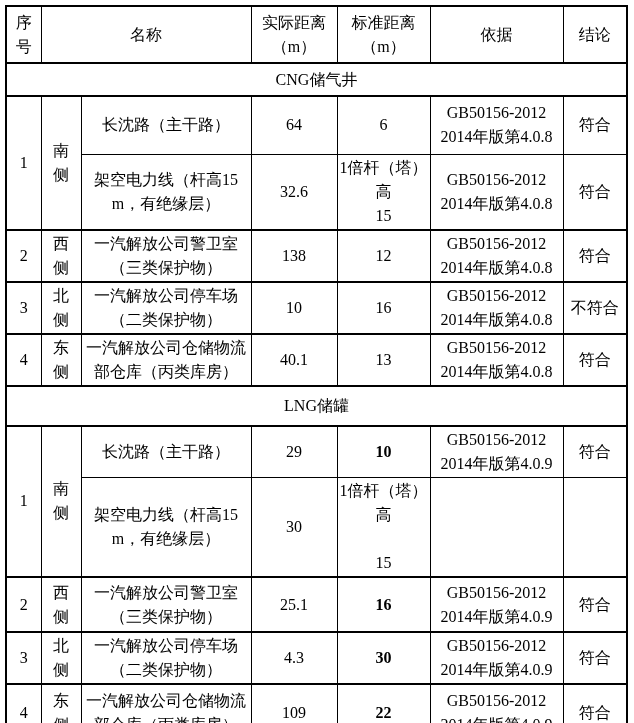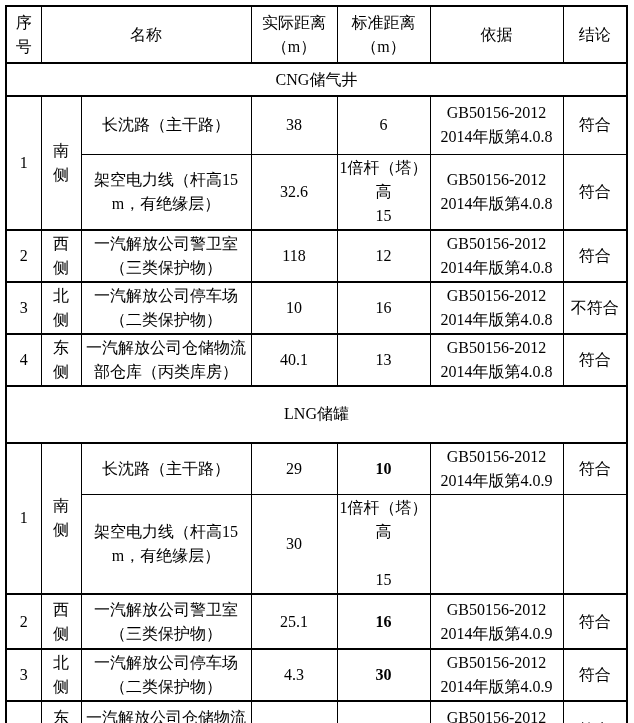--- a/index.html
+++ b/index.html
@@ -75,42 +75,42 @@
 
     <tr class="major" style="height:33px">
       <td colspan="7" class="section-cell">CNG储气井</td>
     </tr>
 
     <tr class="major" style="height:58px">
       <td rowspan="2">1</td>
       <td rowspan="2">南
 侧</td>
       <td>长沈路（主干路）</td>
-      <td>38</td>
+      <td>64</td>
       <td>6</td>
       <td>GB50156-2012
 2014年版第4.0.8</td>
       <td>符合</td>
     </tr>
     <tr style="height:75px">
       <td>架空电力线（杆高15m，有绝缘层）</td>
       <td>32.6</td>
       <td>1倍杆（塔）高
 15</td>
       <td>GB50156-2012
 2014年版第4.0.8</td>
       <td>符合</td>
     </tr>
 
     <tr class="major" style="height:52px">
       <td>2</td>
       <td>西
 侧</td>
       <td>一汽解放公司警卫室（三类保护物）</td>
-      <td>118</td>
+      <td>138</td>
       <td>12</td>
       <td>GB50156-2012
 2014年版第4.0.8</td>
       <td>符合</td>
     </tr>
 
     <tr class="major" style="height:52px">
       <td>3</td>
       <td>北
 侧</td>
@@ -127,21 +127,21 @@
       <td>东
 侧</td>
       <td>一汽解放公司仓储物流部仓库（丙类库房）</td>
       <td>40.1</td>
       <td>13</td>
       <td>GB50156-2012
 2014年版第4.0.8</td>
       <td>符合</td>
     </tr>
 
-    <tr class="major" style="height:57px">
+    <tr class="major" style="height:40px">
       <td colspan="7" class="section-cell">LNG储罐</td>
     </tr>
 
     <tr class="major" style="height:52px">
       <td rowspan="2">1</td>
       <td rowspan="2">南
 侧</td>
       <td>长沈路（主干路）</td>
       <td>29</td>
       <td class="bold-num">10</td>

